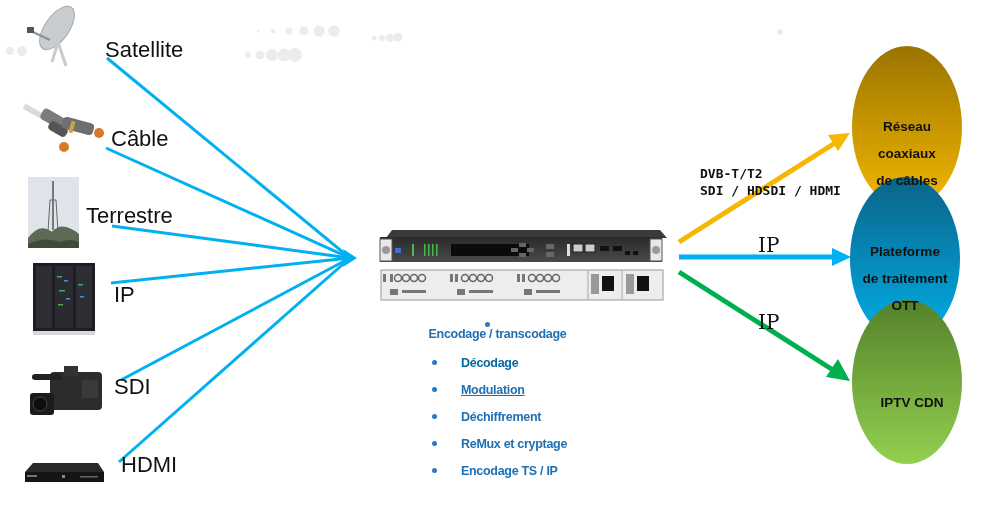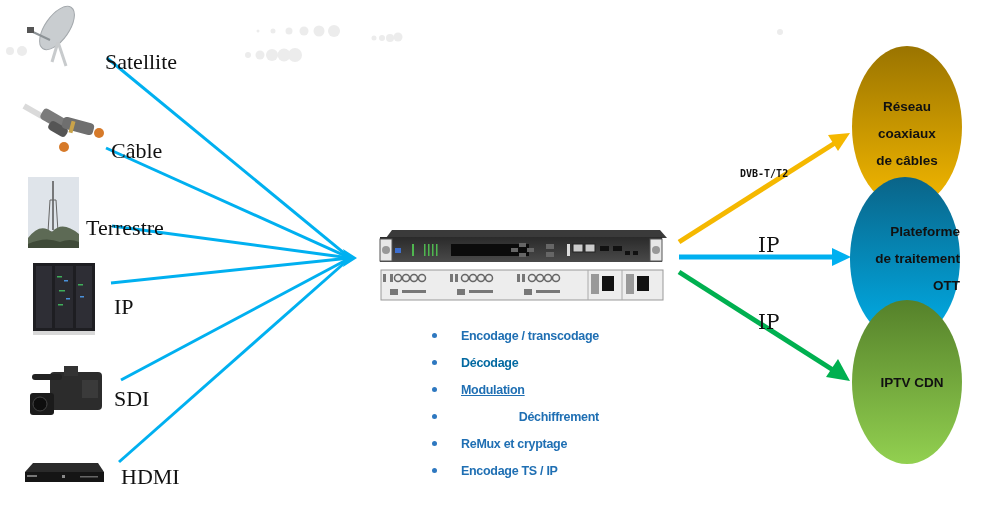--- a/index.html
+++ b/index.html
@@ -1,24 +1,24 @@
 <!DOCTYPE html>
 <html><head>
 <meta charset="utf-8">
 <style>
   html, body { margin:0; padding:0; background:#ffffff; }
   body { width:1002px; height:519px; position:relative; overflow:hidden; font-family:"DejaVu Sans", sans-serif; }
   #canvas { position:absolute; left:0; top:0; width:1002px; height:519px; }
-  .src-label { position:absolute; font-family:Liberation Serif, serif; font-size:22px; color:#111; white-space:nowrap;margin-top:12px; }
+  .src-label { position:absolute; font-family:Liberation Sans, sans-serif; font-size:22px; color:#111; white-space:nowrap; }
   .bullets { position:absolute; left:428px; top:322px; margin:0; padding:0; list-style:none; }
   .bullets li { height:27px; display:flex; align-items:center; font-family:"Liberation Sans", sans-serif; font-weight:bold; font-size:12.5px; color:#1f6fb3; letter-spacing:-0.3px; }
   .bullets li .dot { width:5px; height:5px; border-radius:50%; background:#2e78c0; margin-left:4px; margin-right:24px; display:inline-block; }
-  .out-label { position:absolute; font-family:"DejaVu Sans Mono", monospace; font-weight:bold; font-size:10px; color:#111; white-space:nowrap; line-height:17px;margin-left:40px; }
+  .out-label { position:absolute; font-family:"DejaVu Sans Mono", monospace; font-weight:bold; font-size:13px; color:#111; white-space:nowrap; line-height:17px; }
   .ip-label { position:absolute; font-family:"DejaVu Serif", serif; font-size:20px; color:#111; }
-  .ellipse-text { position:absolute; font-family:"Liberation Sans", sans-serif; font-weight:bold; font-size:13.5px; color:#111; text-align:center; line-height:27px; white-space:nowrap; }
+  .ellipse-text { position:absolute; font-family:"Liberation Sans", sans-serif; font-weight:bold; font-size:13.5px; color:#111; text-align:center; line-height:27px; white-space:nowrap;margin-top:20px; }
 </style>
 </head>
 <body>
 
 <svg id="canvas" width="1002" height="519" viewBox="0 0 1002 519">
   <defs>
     <linearGradient id="gGold" x1="0" y1="0" x2="0" y2="1">
       <stop offset="0" id="gGold0" stop-color="#9a7400"></stop>
       <stop offset="1" id="gGold1" stop-color="#f4b800"></stop>
     </linearGradient>
@@ -211,57 +211,58 @@
 </svg>
 
 <div class="src-label" style="left:105px;top:37px;">Satellite</div>
 <div class="src-label" style="left:111px;top:126px;">Câble</div>
 <div class="src-label" style="left:86px;top:203px;">Terrestre</div>
 <div class="src-label" style="left:114px;top:282px;">IP</div>
 <div class="src-label" style="left:114px;top:374px;">SDI</div>
 <div class="src-label" style="left:121px;top:452px;">HDMI</div>
 
 <ul class="bullets">
+  <li style="color: rgb(31, 111, 179); flex-direction: column;">
+      <span class="dot"></span>
+      <span>Encodage / transcodage</span>
+    </li>
+  <li style="color: #0369a1;">
+      <span class="dot"></span>
+      <span>Décodage</span>
+    </li>
+  <li style="color: rgb(31, 111, 179); text-decoration: underline;">
+      <span class="dot"></span>
+      <span>Modulation</span>
+    </li>
   <li style="color: rgb(31, 111, 179);">
-      <span class="dot"></span>
-      <span>Encodage / transcodage</span>
-    </li>
-  <li style="color: #0369a1;">
-      <span class="dot"></span>
-      <span>Décodage</span>
-    </li>
-  <li style="color: rgb(31, 111, 179); text-decoration: underline;">
-      <span class="dot"></span>
-      <span>Modulation</span>
-    </li>
-  <li style="color: rgb(31, 111, 179); justify-content: space-between;">
       <span class="dot"></span>
       <span>Déchiffrement</span>
     </li>
   <li style="color: rgb(31, 111, 179);">
       <span class="dot"></span>
       <span>ReMux et cryptage</span>
     </li>
   <li style="color: rgb(31, 111, 179);">
       <span class="dot"></span>
       <span>Encodage TS / IP</span>
     </li>
 </ul>
 
 <div class="out-label" style="left:700px;top:165px;">
   <div>DVB-T/T2</div>
+  <div>SDI / HDSDI / HDMI</div>
 </div>
 <div class="ip-label" style="left:758px;top:233px;">IP</div>
 <div class="ip-label" style="left:758px;top:310px;">IP</div>
 
 <div class="ellipse-text" style="left:852px;top:93px;width:110px;">
   <div>Réseau</div>
   <div>coaxiaux</div>
   <div>de câbles</div>
 </div>
-<div class="ellipse-text" style="left:850px;top:218px;width:110px;text-align:right;">
+<div class="ellipse-text" style="left:850px;top:218px;width:110px;">
   <div>Plateforme</div>
   <div>de traitement</div>
   <div>OTT</div>
 </div>
 <div class="ellipse-text" style="left:852px;top:369px;width:120px;">
   <div>IPTV CDN</div>
 </div>
 
 </body></html>

